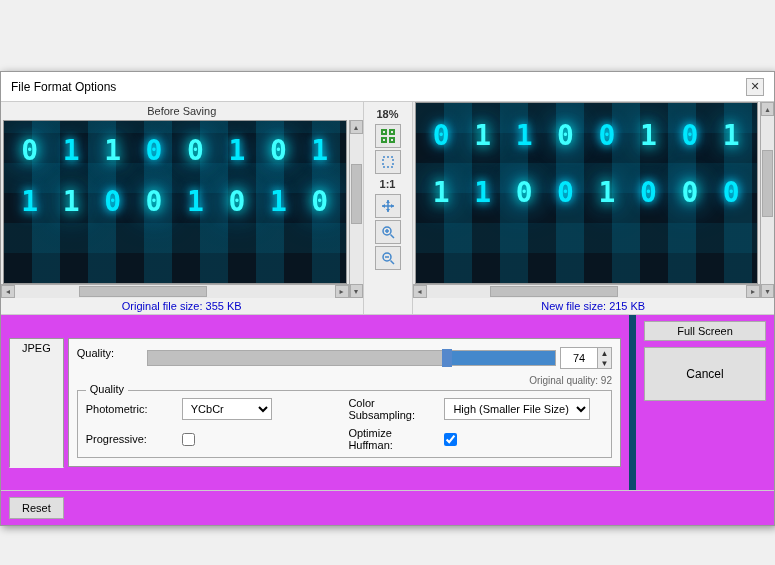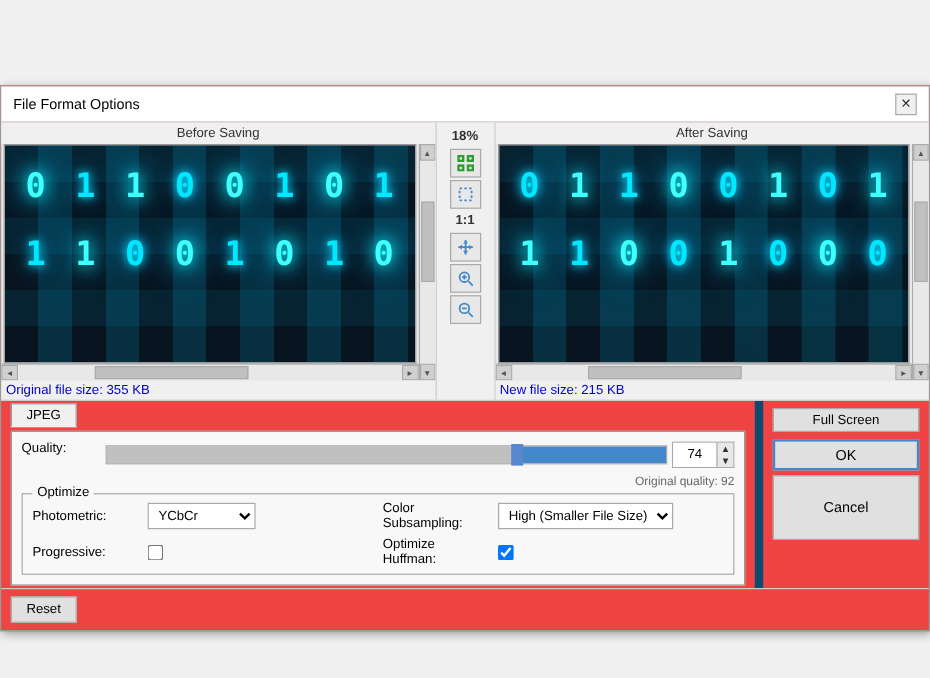--- a/index.html
+++ b/index.html
@@ -8,21 +8,21 @@
       font-family: 'Segoe UI', Tahoma, sans-serif;
       font-size: 12px;
       display: flex;
       align-items: center;
       justify-content: center;
       min-height: 100vh;
     }
     .dialog {
       width: 775px;
       height: 455px;
-      background: #ef4444;
+      background: #d946ef;
       border: 1px solid #999;
       box-shadow: 2px 2px 8px rgba(0,0,0,0.4);
       display: flex;
       flex-direction: column;
       margin-top: 32px;
     }
     .title-bar {
       background: #fff;
       border-bottom: 1px solid #ccc;
       padding: 6px 10px;
@@ -186,20 +186,21 @@
       position: absolute;
       left: 20%;
       top: 1px;
       bottom: 1px;
       width: 40%;
       background: #c0c0c0;
       border: 1px solid #aaa;
       cursor: pointer;
     }
     .preview-footer {
+      text-align: center;
       padding: 2px 4px;
       font-size: 11px;
       color: #0000cc;
       background: #f0f0f0;
     }
     .divider-toolbar {
       width: 50px;
       background: #f0f0f0;
       border-left: 1px solid #ccc;
       border-right: 1px solid #ccc;
@@ -228,23 +229,23 @@
       color: #333;
     }
     
     .bottom-section {
       flex: 1;
       display: flex;
       flex-direction: row;
     }
     .options-section {
       flex: 1;
-      padding: 2px 8px;
-      display: flex;
-      flex-direction: column;
+      padding: 23px 8px;
+      display: flex;
+      flex-direction: row;
       gap: 4px;
     }
     .right-panel {
       width: 145px;
       padding: 6px 8px;
       border-left: 7px solid #0c4a6e;
       display: flex;
       flex-direction: column;
       gap: 6px;
     }
@@ -554,21 +555,20 @@
       <button class="tool-btn">
         <svg width="14" height="14" viewBox="0 0 14 14">
           <circle cx="6" cy="6" r="4" fill="none" stroke="#4488cc" stroke-width="1.5"></circle>
           <line x1="4" y1="6" x2="8" y2="6" stroke="#4488cc" stroke-width="1.5"></line>
           <line x1="9.5" y1="9.5" x2="13" y2="13" stroke="#4488cc" stroke-width="1.5"></line>
         </svg>
       </button>
     </div>
 
     <div class="preview-panel">
-      <div class="preview-label">After Saving</div>
       <div class="preview-image-area">
         <div class="preview-main">
           <div class="preview-image-container">
             <div class="preview-canvas">
               <div class="binary-bg"></div>
               <div class="binary-digits">
                 <div class="digit">0</div>
                 <div class="digit glow-bright">1</div>
                 <div class="digit">1</div>
                 <div class="digit glow-bright">0</div>
@@ -628,21 +628,21 @@
               <div class="spin-btns">
                 <button class="spin-btn">▲</button>
                 <button class="spin-btn">▼</button>
               </div>
             </div>
           </div>
         </div>
         <div class="quality-note">Original quality: 92</div>
 
         <div class="advanced-group">
-          <span class="group-legend">Optimize</span>
+          <span class="group-legend">Quality</span>
 
           <div class="advanced-row">
             <div class="adv-col">
               <span class="adv-label">Photometric:</span>
               <select class="form-select">
                 <option>YCbCr</option>
                 <option>RGB</option>
               </select>
             </div>
             <div class="adv-col">
@@ -665,21 +665,20 @@
               <input type="checkbox" class="checkbox-input" checked="" style="">
             </div>
           </div>
         </div>
       </div>
     </div>
 
     <div class="right-panel">
       <button class="full-screen-btn">Full Screen</button>
       <div class="right-buttons">
-        <button class="ok-btn">OK</button>
         <button class="cancel-btn">Cancel</button>
       </div>
     </div>
   </div>
 
   <div class="bottom-buttons">
     <button class="reset-btn">Reset</button>
     <div></div>
   </div>
 </div>

